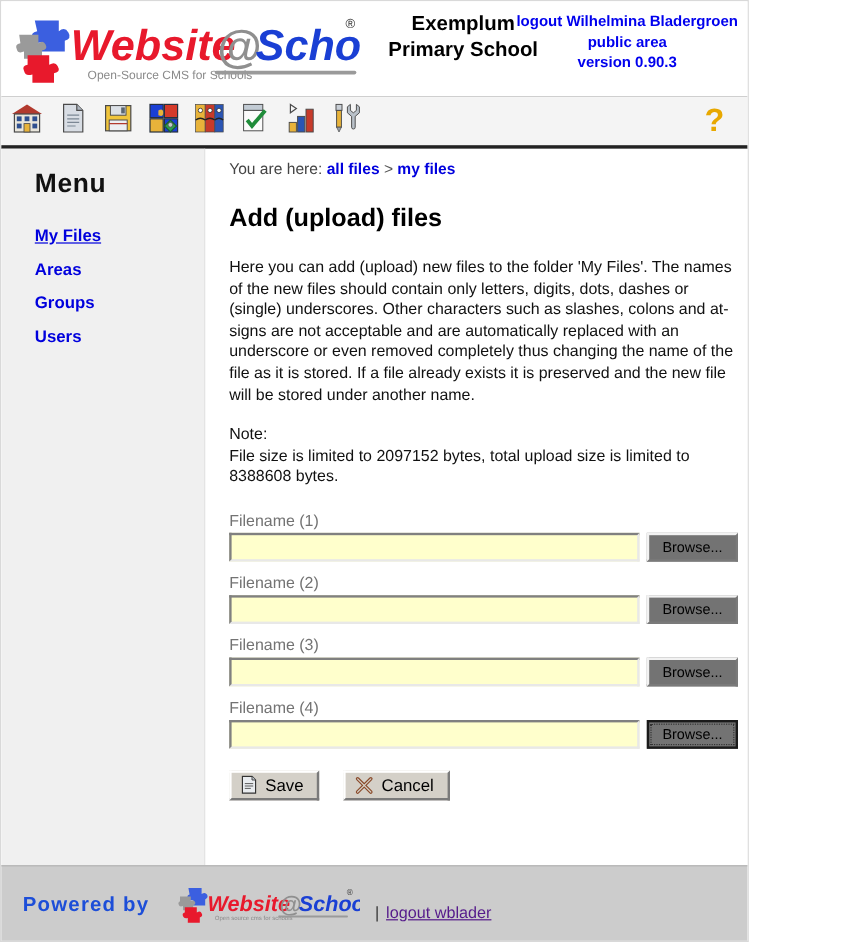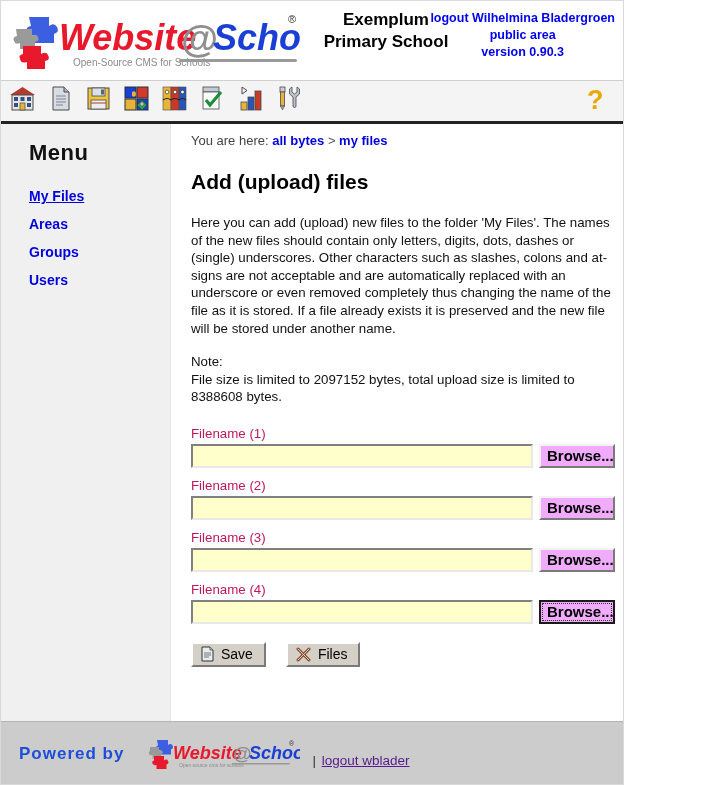--- a/index.html
+++ b/index.html
@@ -183,21 +183,21 @@
     line-height: 17.6px;
     color: #111111;
     max-width: 524px;
   }
 
   
   .field-row { margin: 0 0 10px 0; }
   .field-label {
     display: block;
     font-size: 13.3px;
-    color: #be185d;
+    color: #737373;
     margin: 0 0 3px 0;
   }
   .file-line {
     display: flex;
     align-items: stretch;
     height: 24px;
   }
   .file-text {
     width: 418px;
     height: 24px;
@@ -209,29 +209,28 @@
     font-size: 13px;
     padding: 0 3px;
     outline: none;
     color: #000000;
   }
   .browse-btn {
     margin-left: 6px;
     min-width: 76px;
     height: 24px;
     box-sizing: border-box;
-    background: #f0abfc;
+    background: #737373;
     border: 2px solid;
     border-color: #f2f2f2 #7a7a7a #7a7a7a #f2f2f2;
     font-family: "Liberation Sans", sans-serif;
-    font-size: 15px;
+    font-size: 12px;
     color: #000000;
     cursor: pointer;
     padding: 0 6px;
-    font-weight: bold;
   }
   .browse-btn.focused {
     border-color: #1a1a1a;
     outline: 1px dotted #333333;
     outline-offset: -4px;
   }
 
   .action-row {
     margin: 18px 0 0 0;
     display: flex;
@@ -451,21 +450,21 @@
         <li>
           <a href="#">Users</a>
         </li>
       </ul>
     </div>
 
     <div class="content">
 
       <div class="breadcrumb">
         <span>You are here:</span>
-        <a href="#">all bytes</a>
+        <a href="#">all files</a>
         <span class="sep">&gt;</span>
         <a href="#">my files</a>
       </div>
 
       <h1 class="page-title">Add (upload) files</h1>
 
       <p class="para">Here you can add (upload) new files to the folder 'My Files'. The names of the new files should contain only letters, digits, dots, dashes or (single) underscores. Other characters such as slashes, colons and at-signs are not acceptable and are automatically replaced with an underscore or even removed completely thus changing the name of the file as it is stored. If a file already exists it is preserved and the new file will be stored under another name.</p>
 
       <p class="note">
         <span>Note:</span><br>
@@ -528,21 +527,21 @@
                 <g stroke="#8a4a2a" stroke-width="3" stroke-linecap="round">
                   <line x1="2" y1="3" x2="13" y2="14"></line>
                   <line x1="13" y1="3" x2="2" y2="14"></line>
                 </g>
                 <g stroke="#d6d2c8" stroke-width="1" stroke-linecap="round">
                   <line x1="2" y1="3" x2="13" y2="14"></line>
                   <line x1="13" y1="3" x2="2" y2="14"></line>
                 </g>
               </svg>
             </span>
-            <span>Files</span>
+            <span>Cancel</span>
           </button>
         </div>
 
       </form>
     </div>
   </div>
 
   <div class="footer">
     <span class="powered">Powered by</span>
 

